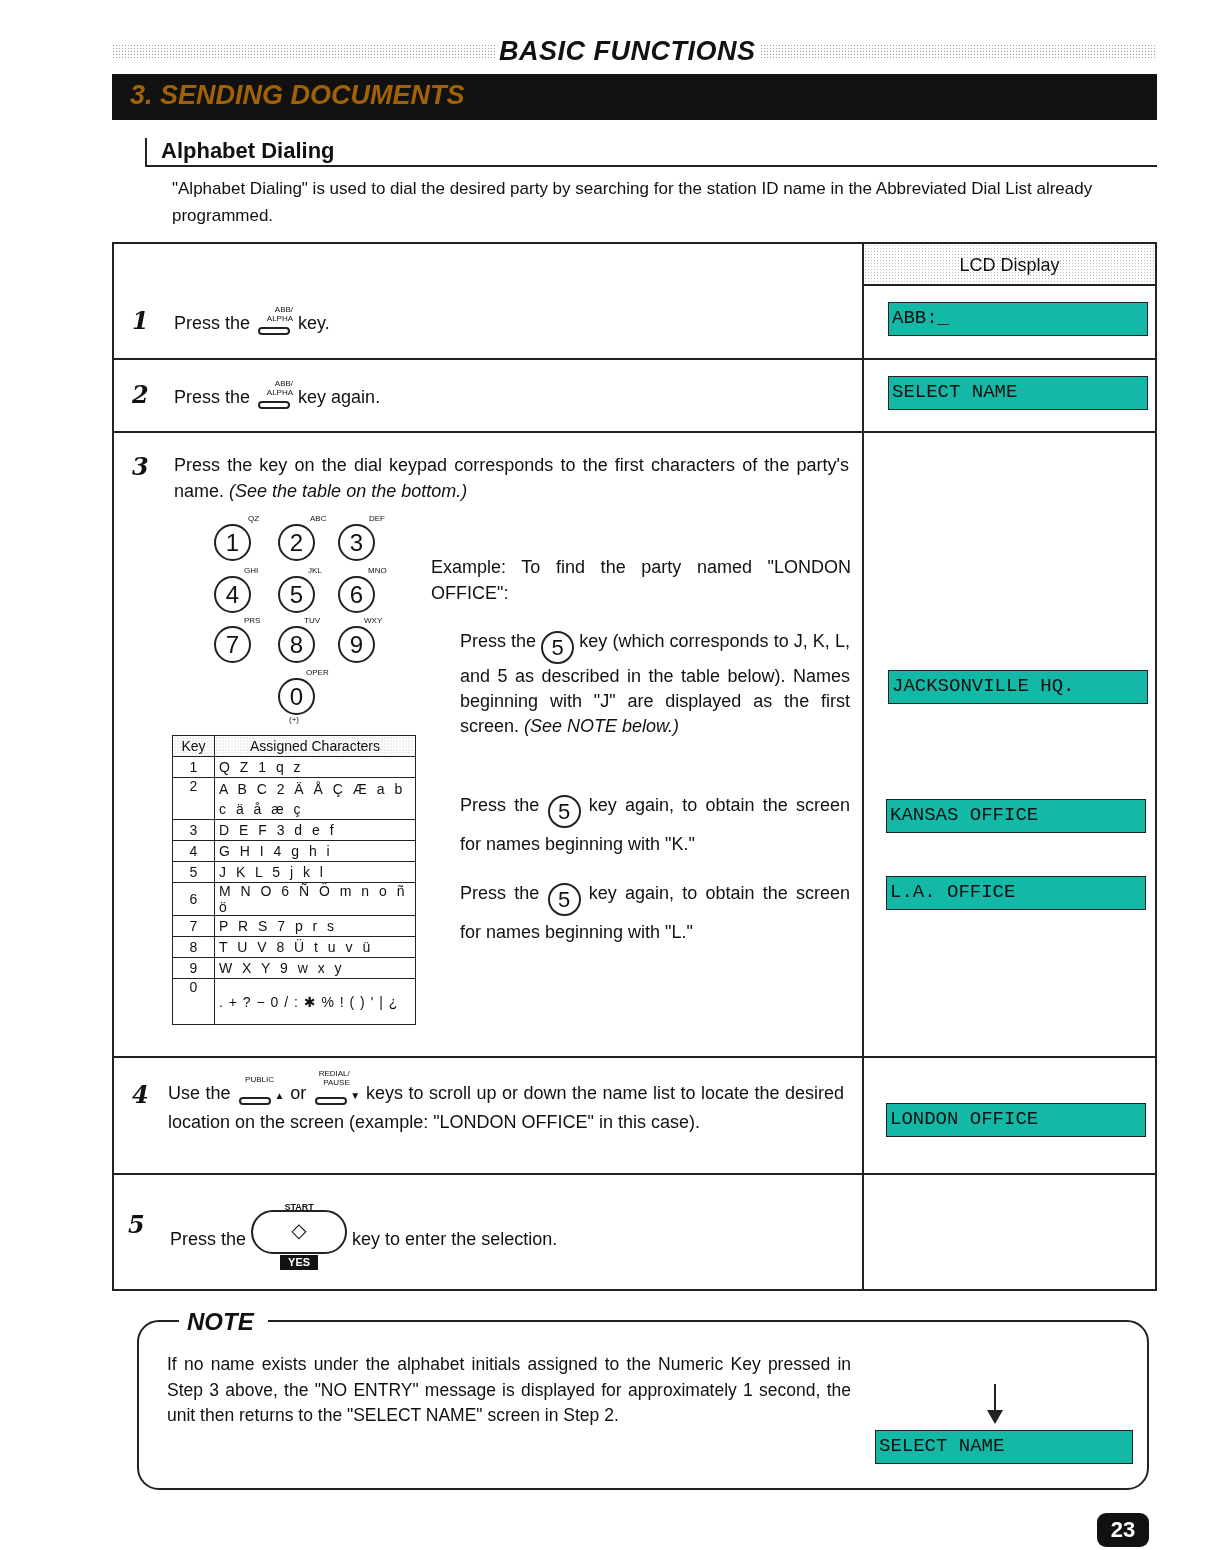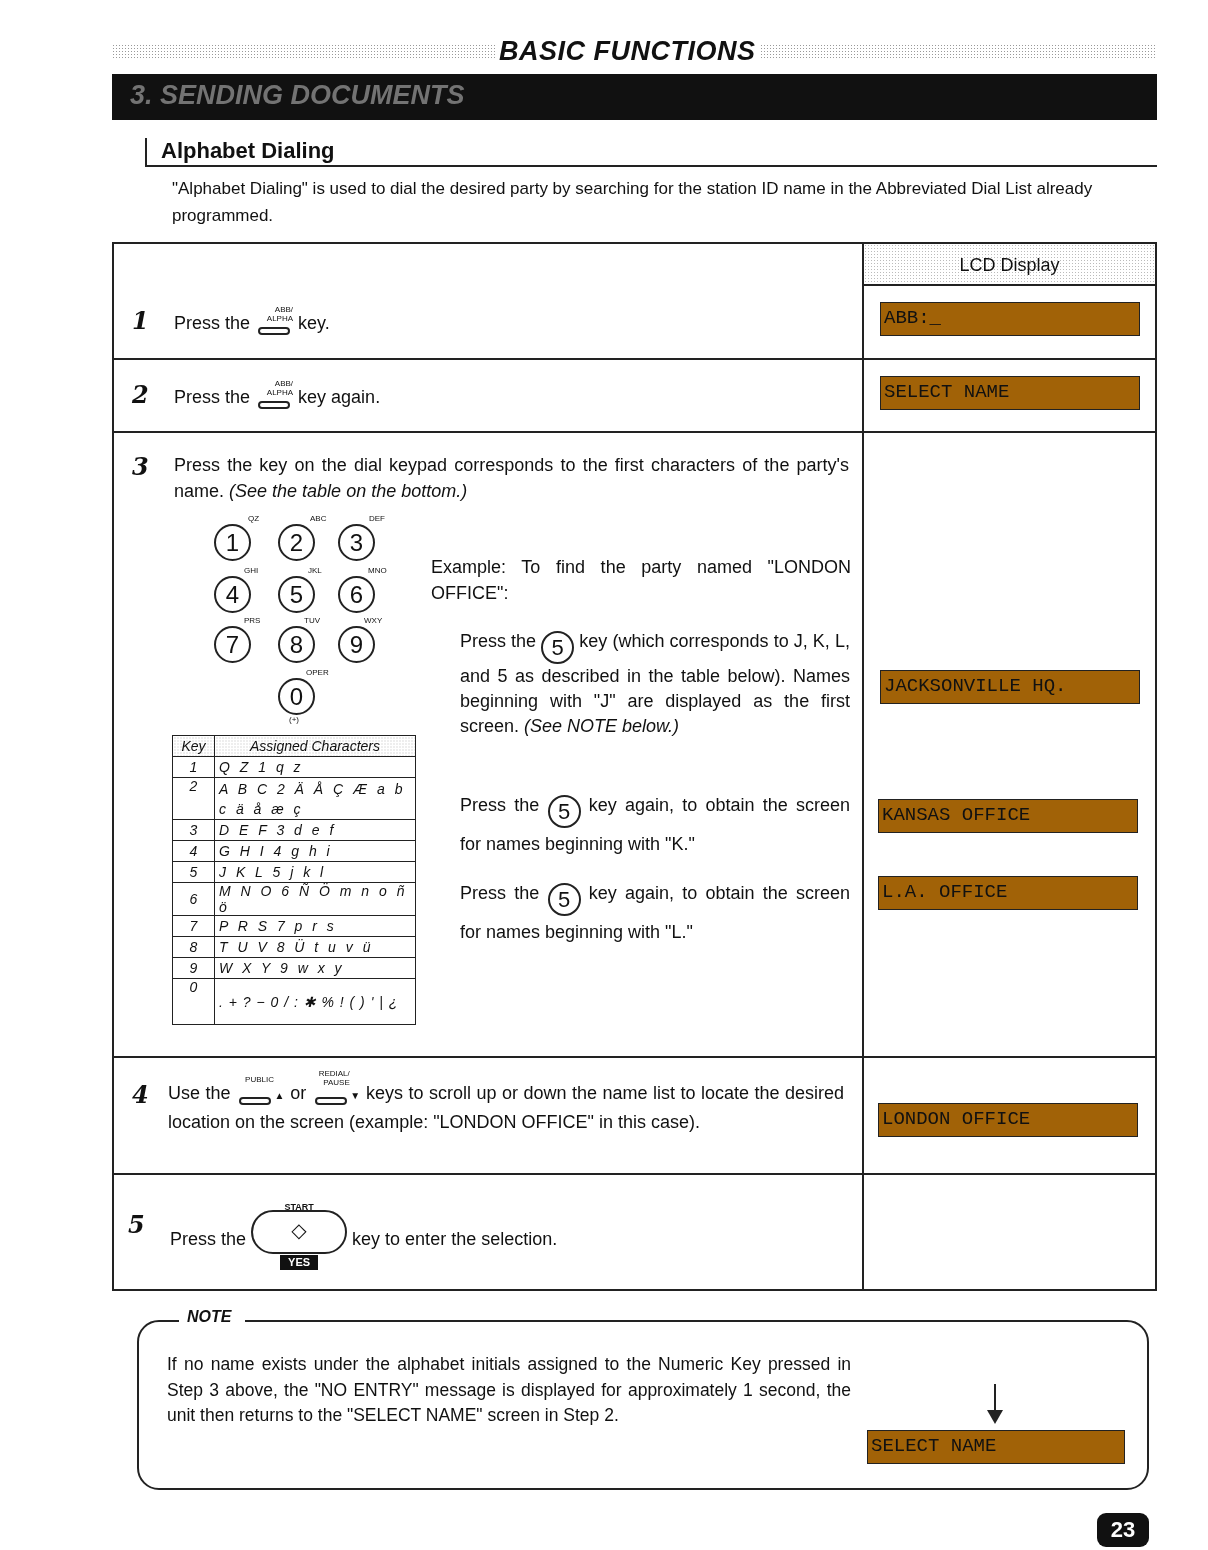--- a/index.html
+++ b/index.html
@@ -1,44 +1,44 @@
 <!DOCTYPE html>
 <html><head>
 <meta charset="utf-8">
 <style>
   * { box-sizing: border-box; margin: 0; padding: 0; }
   body { width: 1208px; height: 1550px; background: #fff; position: relative; font-family: "Liberation Sans", sans-serif; color: #111; overflow: hidden; }
   .abs { position: absolute; }
   .dotted-rule { position: absolute; top: 44px; height: 14px; left: 112px; width: 1045px;
     background-image: radial-gradient(#999 0.6px, transparent 0.8px); background-size: 3px 3px; }
   .section-head { position: absolute; left: 495px; top: 36px; background: #fff; padding: 0 4px; font-weight: bold; font-style: italic; font-size: 27px; letter-spacing: 0.5px; }
-  .title-bar { position: absolute; left: 112px; top: 74px; width: 1045px; height: 46px; background: #111; color: #737373; font-weight: bold; font-style: italic; font-size: 27px; padding: 6px 0 0 18px; }
+  .title-bar { position: absolute; left: 112px; top: 74px; width: 1045px; height: 46px; background: #111; color: #a16207; font-weight: bold; font-style: italic; font-size: 27px; padding: 6px 0 0 18px; }
   .sub-head { position: absolute; left: 145px; top: 138px; width: 1012px; height: 29px; border-left: 2px solid #222; border-bottom: 2px solid #222; font-size: 22px; font-weight: bold; padding-left: 14px; }
   .intro { position: absolute; left: 172px; top: 175px; width: 990px; font-size: 17px; line-height: 27px; }
   .main-table { position: absolute; left: 112px; top: 242px; width: 1045px; height: 1049px; border: 2px solid #222; }
   .hdr { position: absolute; top: 0; height: 42px; font-size: 18px; text-align: center; line-height: 42px;
     background-image: radial-gradient(#bbb 0.7px, transparent 0.9px); background-size: 3px 3px; border-bottom: 2px solid #222; }
   .vline { position: absolute; left: 748px; top: 0; bottom: 0; width: 2px; background: #222; }
   .hline { position: absolute; left: 0; right: 0; height: 2px; background: #222; }
   .step-num { position: absolute; font-family: "DejaVu Serif", serif; font-size: 24px; font-weight: bold; font-style: italic; }
   .step-text { position: absolute; font-size: 18px; line-height: 26px; }
-  .lcd { position: absolute; border: 1.5px solid #222; height: 34px; font-family: "Liberation Mono", monospace; font-size: 19px; line-height: 31px; padding-left: 3px; background: #a16207; }
+  .lcd { position: absolute; border: 1.5px solid #222; height: 34px; font-family: "Liberation Mono", monospace; font-size: 19px; line-height: 31px; padding-left: 3px; background: #14b8a6; margin-left: 8px; }
   .keycap { display: inline-block; position: relative; width: 38px; height: 22px; vertical-align: -6px; }
   .keycap .lbl { position: absolute; top: -8px; left: 0; right: 0; text-align: right; font-size: 8px; line-height: 9px; }
   .keycap .cap { position: absolute; bottom: 0; left: 3px; right: 3px; height: 8px; border: 2px solid #222; border-radius: 5px; }
   .circle-key { display: inline-block; width: 33px; height: 33px; border: 2px solid #222; border-radius: 50%; text-align: center; line-height: 29px; font-size: 22px; vertical-align: -8px; }
   .pad { position: absolute; }
   .pad .k { position: absolute; width: 37px; height: 37px; border: 2px solid #222; border-radius: 50%; text-align: center; font-size: 24px; line-height: 33px; }
   .pad .kl { position: absolute; font-size: 8px; }
-  .char-table { position: absolute; left: 58px; top: 491px; width: 244px; border-collapse: collapse; font-size: 14px; font-style: italic; }
+  .char-table { position: absolute; left: 58px; top: 491px; width: 244px; border-collapse: collapse; font-size: 14px; }
   .char-table td, .char-table th { border: 1.5px solid #222; padding: 0 4px; height: 21px; text-align: left; font-weight: normal; letter-spacing: 3px; }
   .char-table th { letter-spacing: 0; background-image: radial-gradient(#bbb 0.7px, transparent 0.9px); background-size: 3px 3px; text-align: center; }
   .char-table td.kc { text-align: center; letter-spacing: 0; width: 42px; }
   .note-box { position: absolute; left: 137px; top: 1320px; width: 1012px; height: 170px; border: 2.5px solid #222; border-radius: 22px; }
-  .note-title { position: absolute; left: 40px; top: -14px; background: #fff; padding: 0 14px 0 8px; font-weight: bold; font-style: italic; font-size: 16px; }
+  .note-title { position: absolute; left: 40px; top: -14px; background: #fff; padding: 0 14px 0 8px; font-weight: bold; font-style: italic; font-size: 24px; }
   .note-text { position: absolute; left: 28px; top: 30px; width: 684px; font-size: 17.5px; line-height: 25.5px; text-align: justify; }
   .page-num { position: absolute; left: 1097px; top: 1513px; width: 52px; height: 34px; background: #111; border-radius: 9px; color: #fff; font-size: 22px; font-weight: bold; text-align: center; line-height: 34px; }
   .start-key { display: inline-block; position: relative; width: 96px; height: 60px; vertical-align: middle; }
   .start-key .lbl { position: absolute; top: -16px; left: 0; right: 0; text-align: center; font-size: 9px; font-weight: bold; }
   .start-key .oval { position: absolute; top: 0; left: 0; width: 96px; height: 44px; border: 2px solid #222; border-radius: 26px; text-align: center; font-size: 20px; line-height: 36px; }
   .start-key .yes { position: absolute; top: 45px; left: 29px; width: 38px; height: 15px; background: #111; color: #fff; font-size: 11px; font-weight: bold; text-align: center; line-height: 15px; }
 </style>
 </head>
 <body>
 

